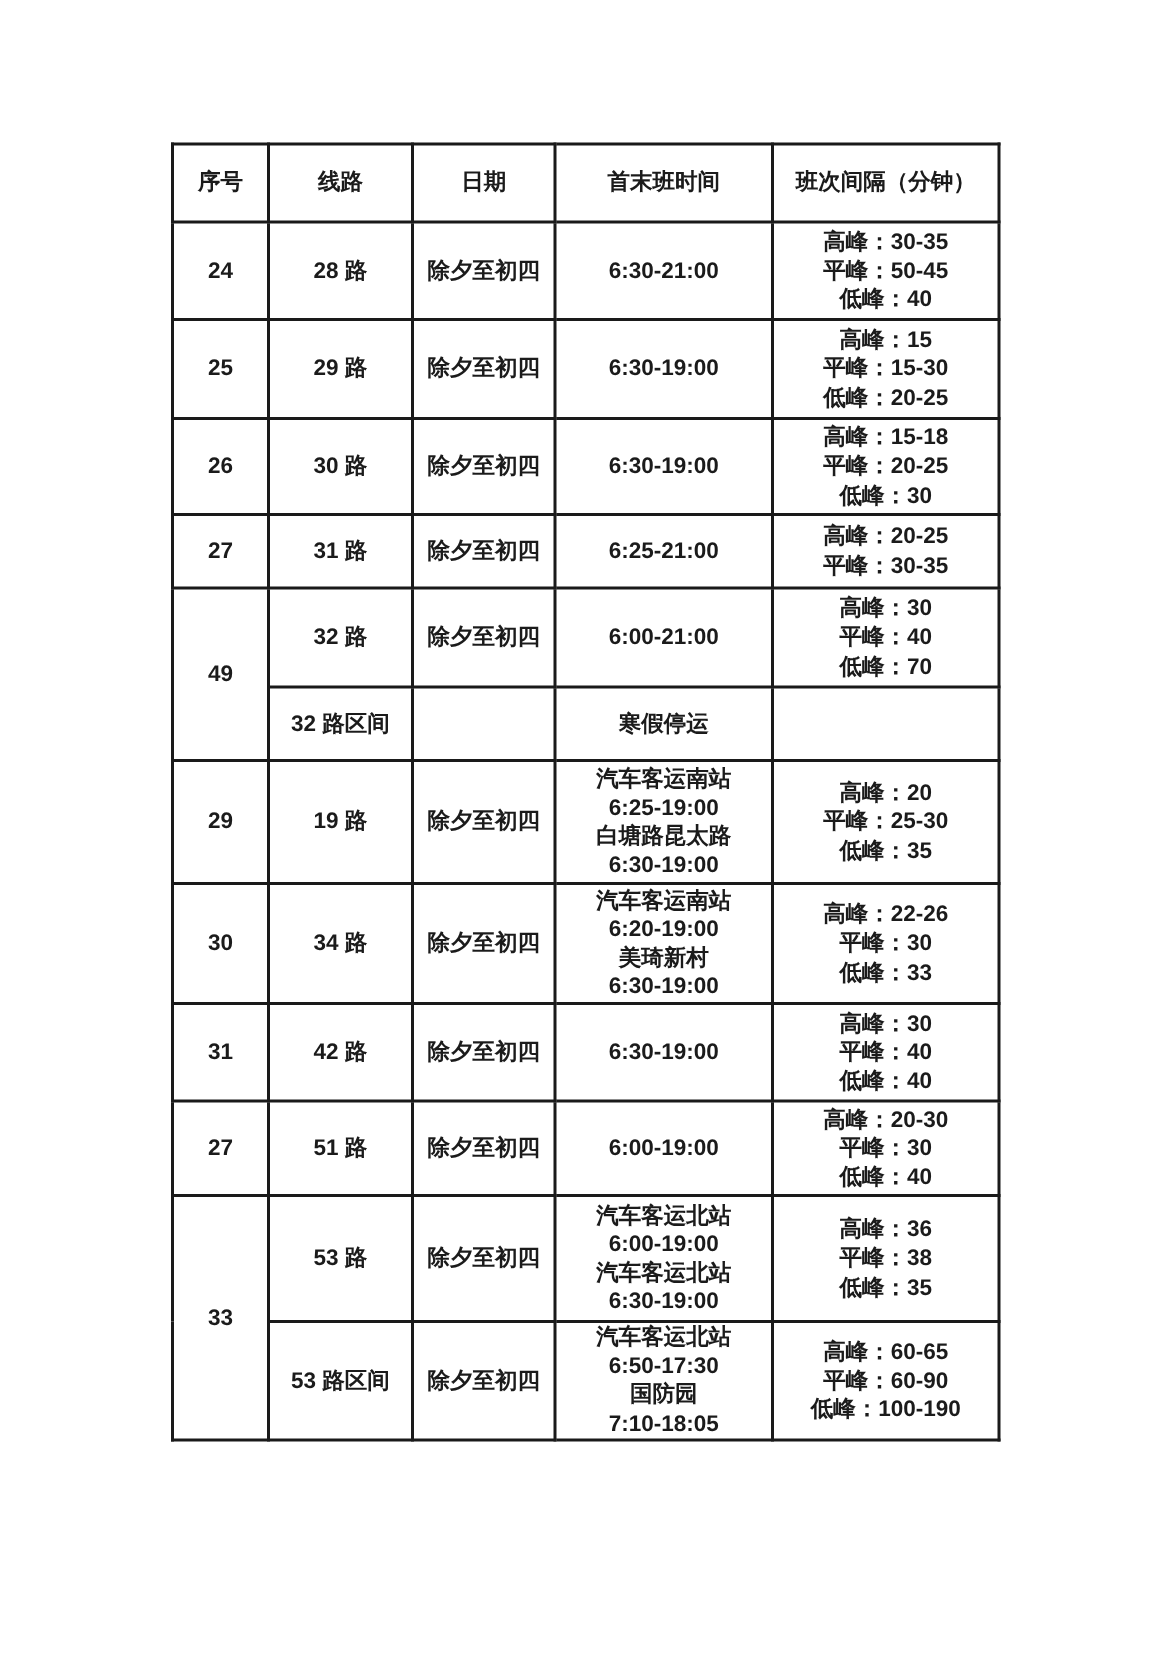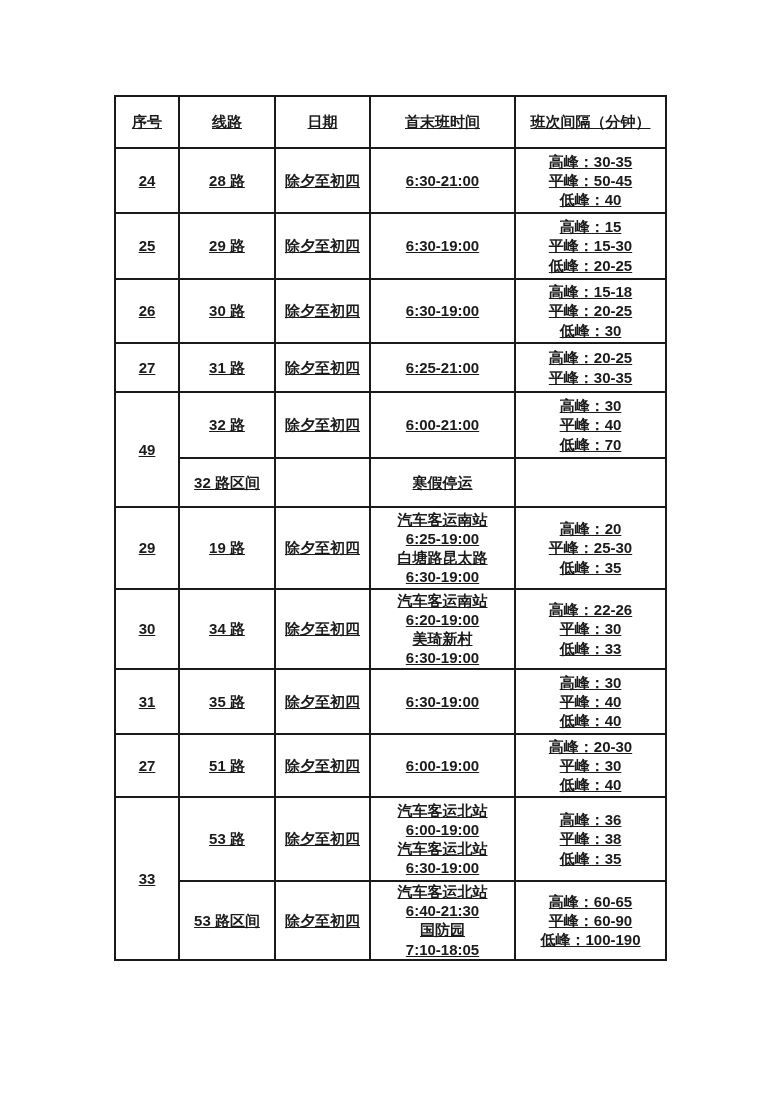--- a/index.html
+++ b/index.html
@@ -13,21 +13,20 @@
     position: relative;
     font-family: "Liberation Sans", sans-serif;
     color: #1b1b1b;
     overflow: hidden;
   }
   .table-wrap {
     position: absolute;
     left: 114px;
     top: 95px;
     width: 551px;
-    text-decoration: underline;
   }
   table.schedule {
     border-collapse: collapse;
     table-layout: fixed;
     width: 551px;
   }
   table.schedule th,
   table.schedule td {
     border: 2px solid #1a1a1a;
     padding: 0 2px;
@@ -184,21 +183,21 @@
       </td>
       <td>
         <span class="cell-line">高峰：22-26</span>
         <span class="cell-line">平峰：30</span>
         <span class="cell-line">低峰：33</span>
       </td>
     </tr>
 
     <tr class="h65">
       <td>31</td>
-      <td>35 路</td>
+      <td>42 路</td>
       <td>除夕至初四</td>
       <td>
             <span class="cell-line">6:30-19:00</span>
           </td>
       <td>
         <span class="cell-line">高峰：30</span>
         <span class="cell-line">平峰：40</span>
         <span class="cell-line">低峰：40</span>
       </td>
     </tr>
@@ -232,21 +231,21 @@
         <span class="cell-line">平峰：38</span>
         <span class="cell-line">低峰：35</span>
       </td>
     </tr>
 
     <tr class="h77">
       <td>53 路区间</td>
       <td>除夕至初四</td>
       <td>
         <span class="cell-line">汽车客运北站</span>
-        <span class="cell-line">6:40-21:30</span>
+        <span class="cell-line">6:50-17:30</span>
         <span class="cell-line">国防园</span>
         <span class="cell-line">7:10-18:05</span>
       </td>
       <td>
         <span class="cell-line">高峰：60-65</span>
         <span class="cell-line">平峰：60-90</span>
         <span class="cell-line">低峰：100-190</span>
       </td>
     </tr>
 

